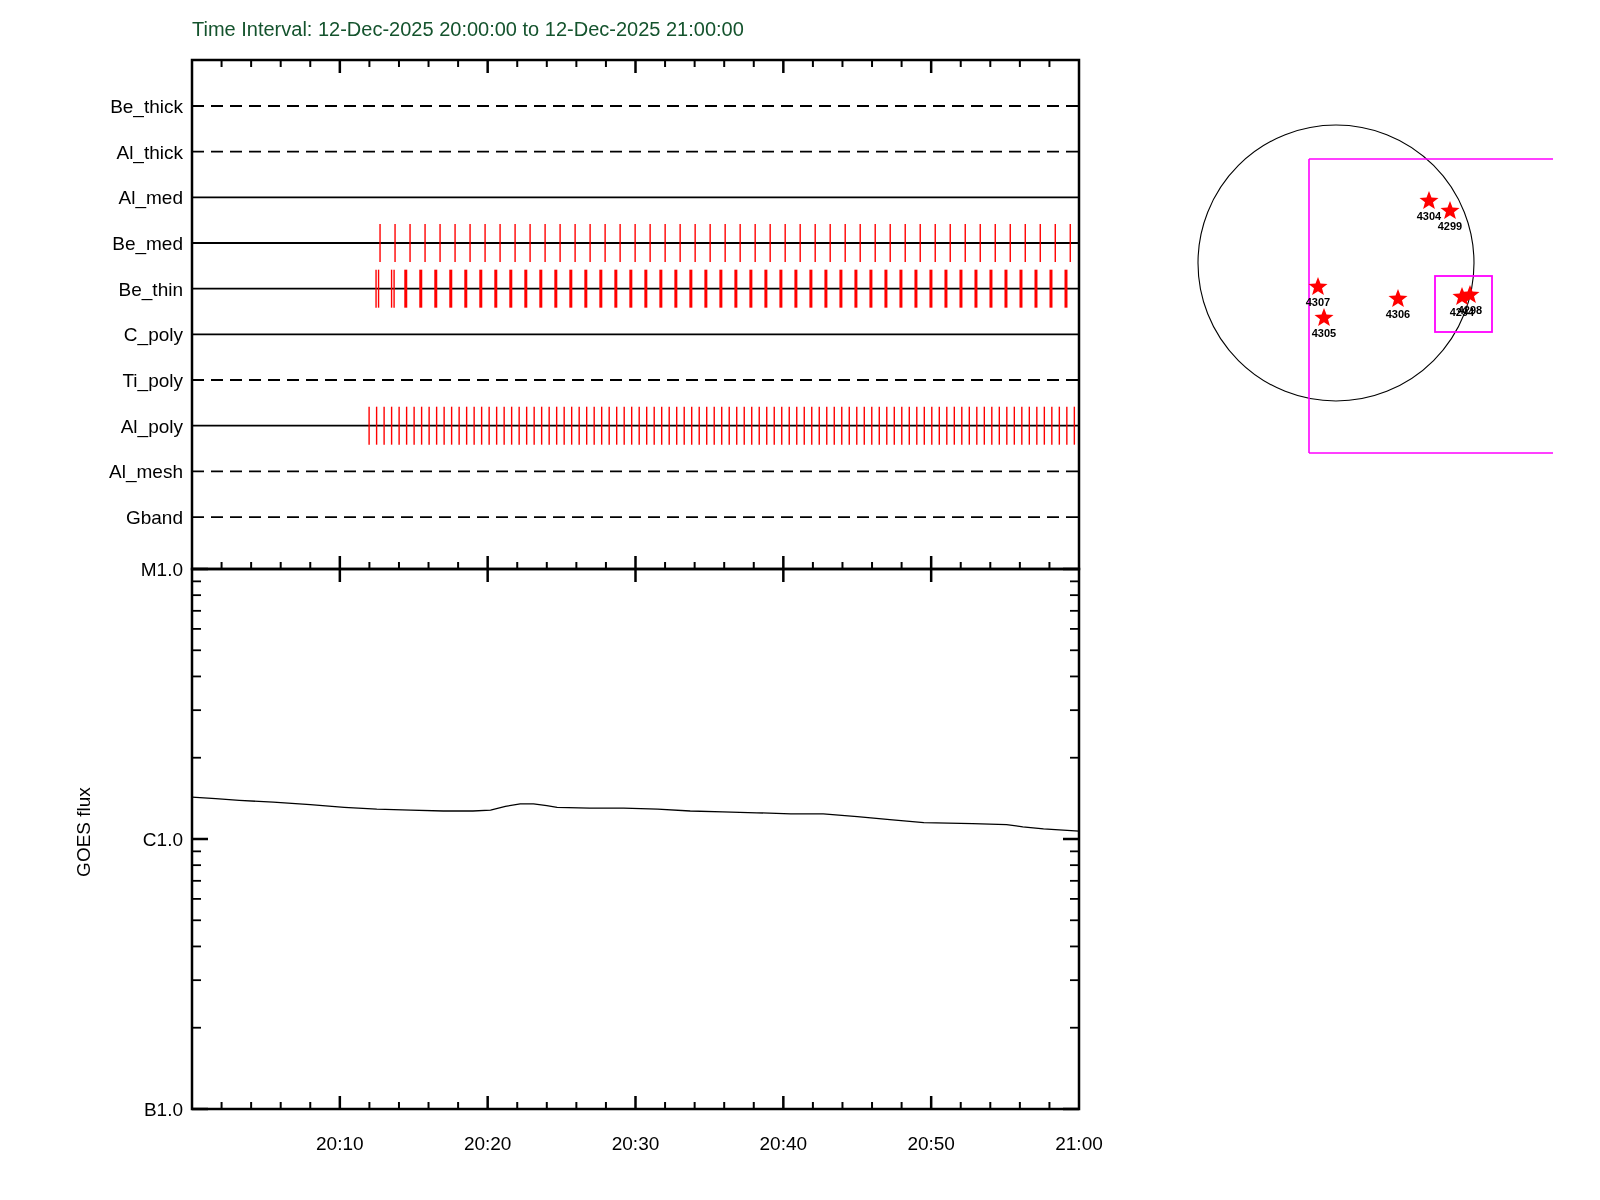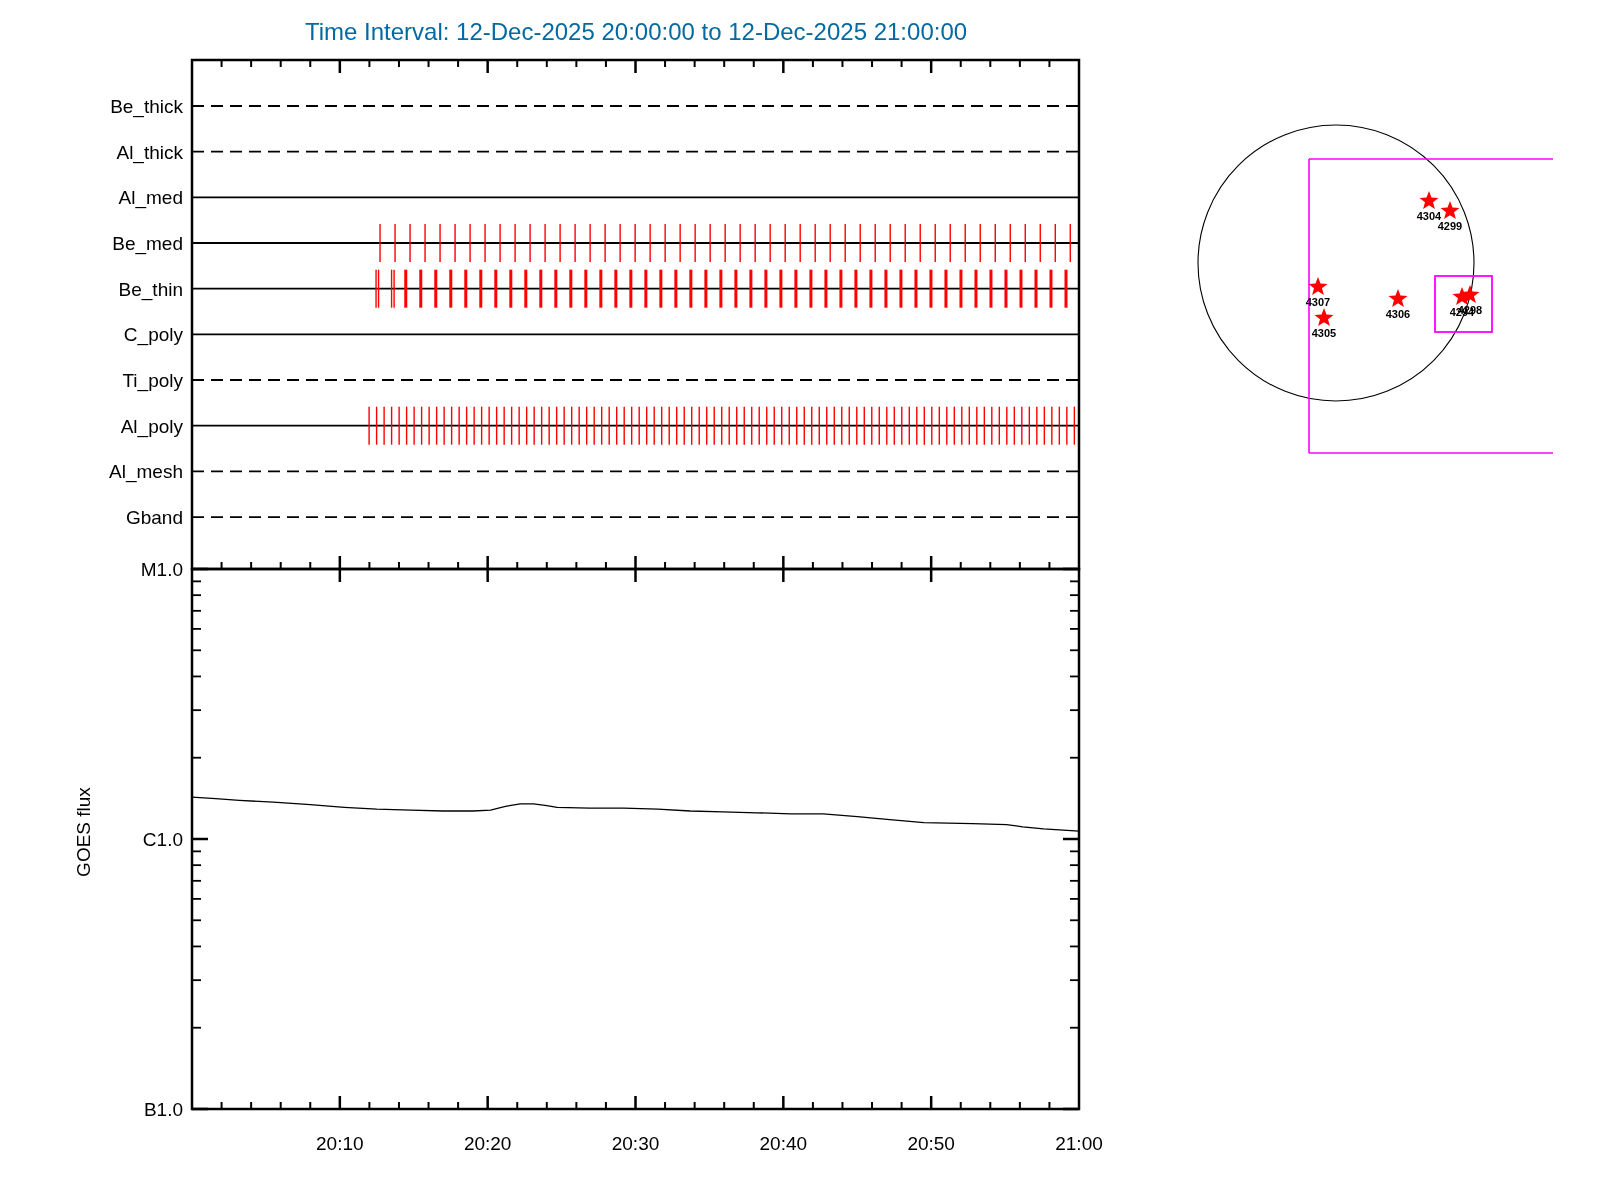--- a/index.html
+++ b/index.html
@@ -1,19 +1,19 @@
 <!DOCTYPE html>
 <html><head>
 <meta charset="utf-8">
 <style>
   html,body{margin:0;padding:0;background:#ffffff;width:1600px;height:1200px;overflow:hidden;}
   body{font-family:"Liberation Sans", sans-serif;color:#000;}
   #stage{position:relative;width:1600px;height:1200px;}
-  #title{position:absolute;left:192px;top:18px;width:888px;text-align:center;
-         font-size:24px;letter-spacing:0px;color:#0369a1;}
+  #title{position:absolute;left:192px;top:18px;width:888px;text-align:left;
+         font-size:20px;letter-spacing:0px;color:#14532d;}
   svg text{font-family:"Liberation Sans", sans-serif;}
 </style>
 </head>
 <body>
 
 <div id="stage">
   <div id="title">Time Interval: 12-Dec-2025 20:00:00 to 12-Dec-2025 21:00:00</div>
   <svg id="fig" width="1600" height="1200" viewBox="0 0 1600 1200">
     <g id="timeline-panel">
         <rect x="192" y="60" width="887" height="509" fill="none" stroke="#000000" stroke-width="2.5"></rect>

